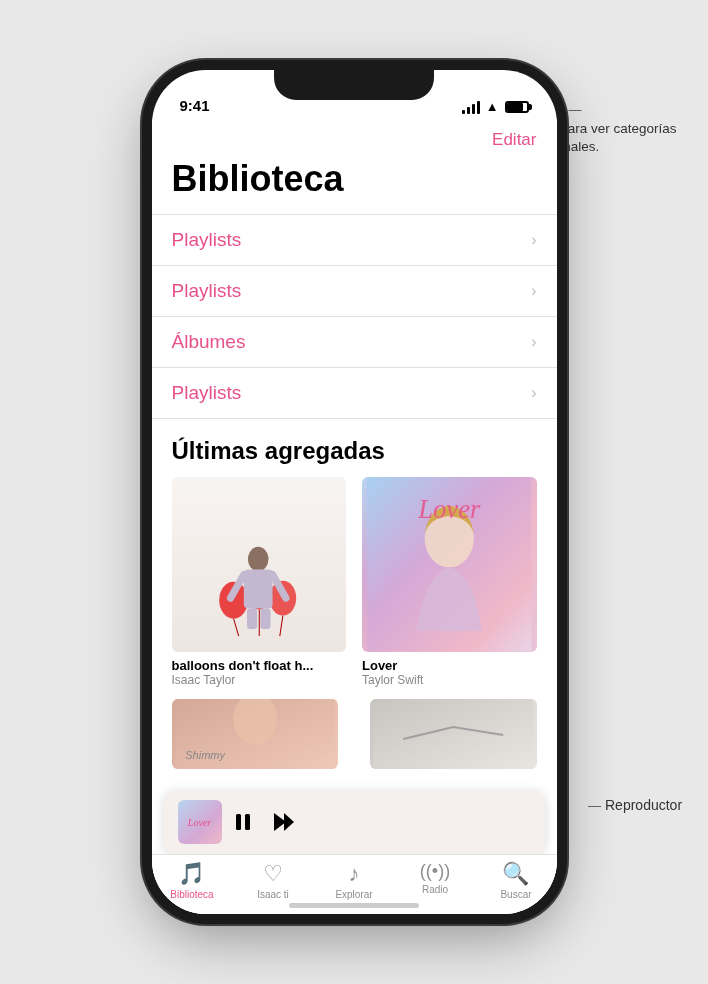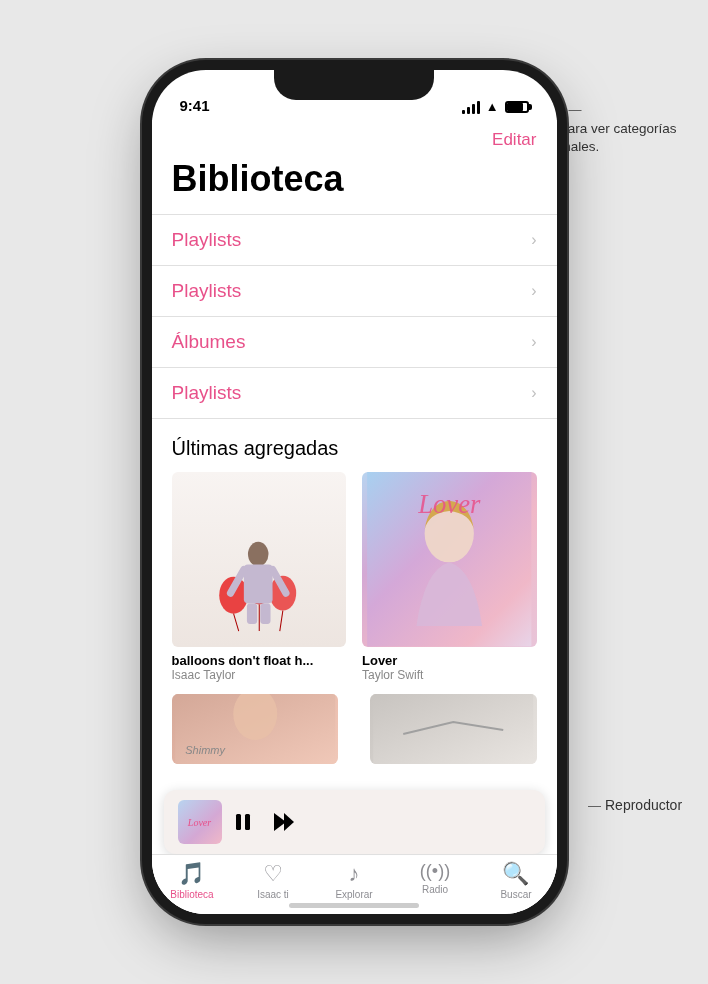--- a/index.html
+++ b/index.html
@@ -209,22 +209,22 @@
       font-size: 19px;
       color: #e8518a;
     }
     .library-item-chevron {
       color: #c0c0c0;
       font-size: 16px;
     }
 
     
     .section-title {
-      font-size: 20px;
-      font-weight: 400;
+      font-size: 24px;
+      font-weight: 700;
       color: #000;
       padding: 18px 20px 12px;
     }
 
     
     .album-grid {
       display: grid;
       grid-template-columns: 1fr 1fr;
       gap: 16px;
       padding: 0 20px;

